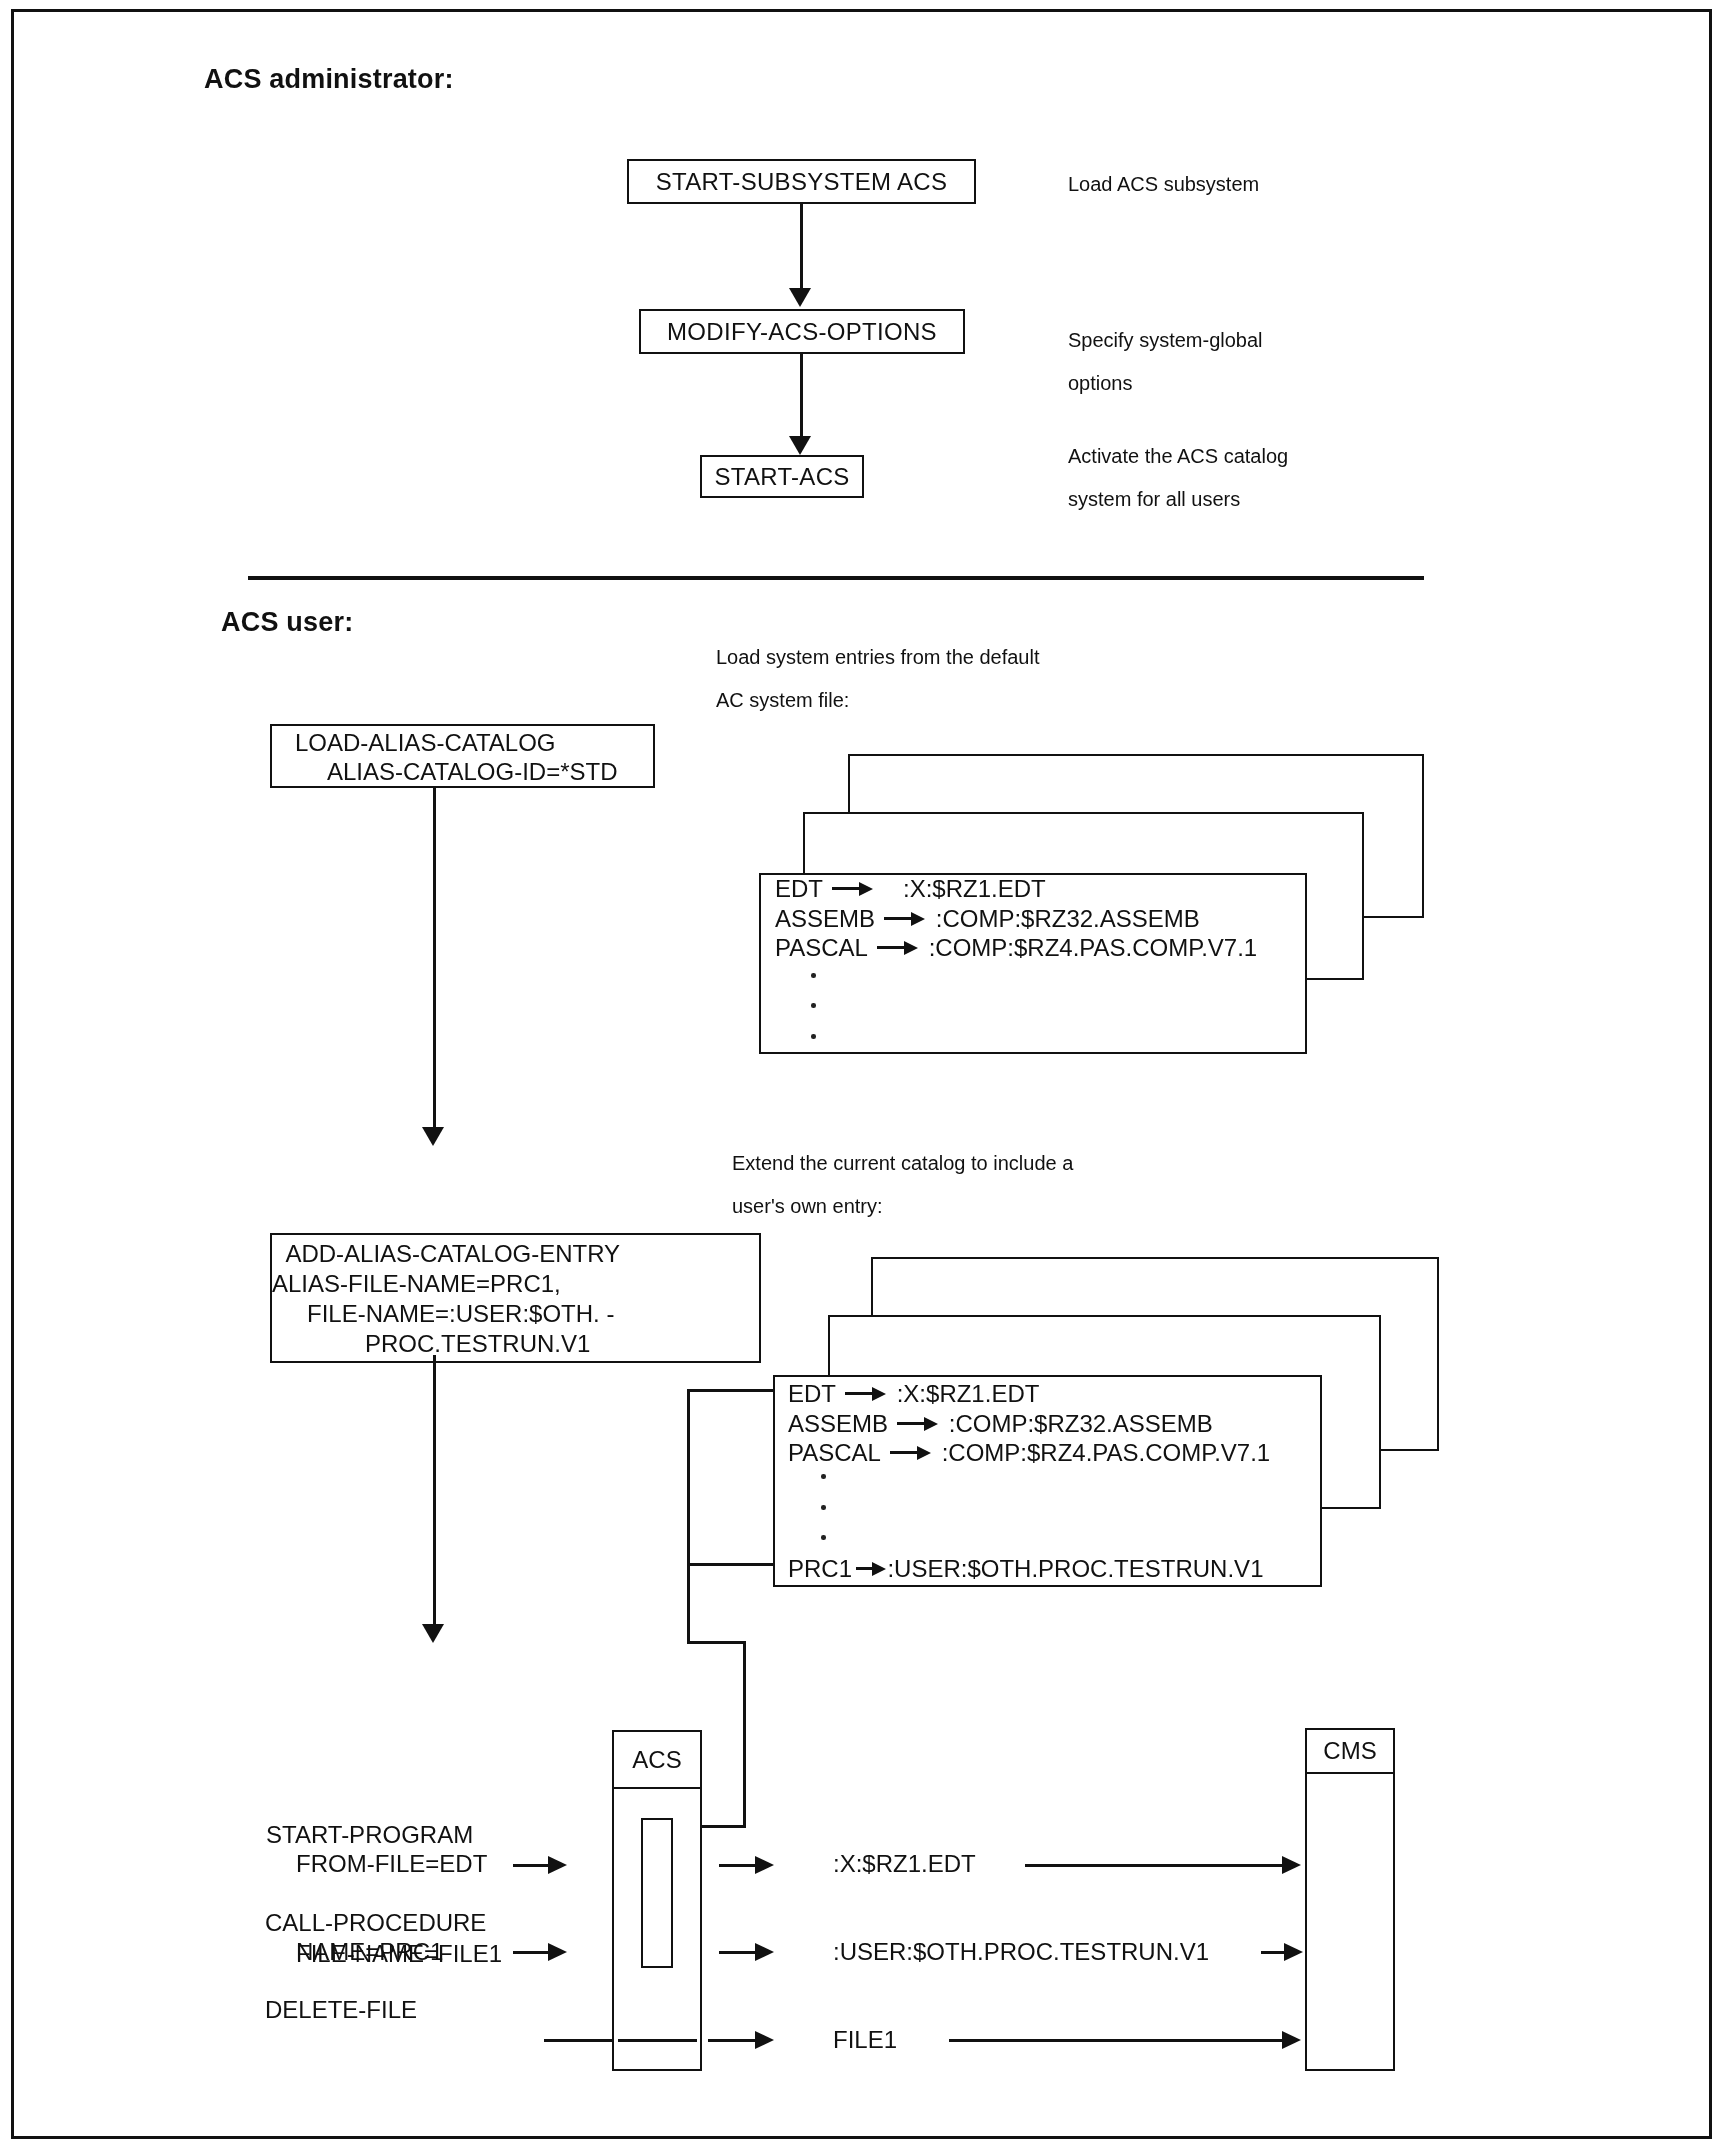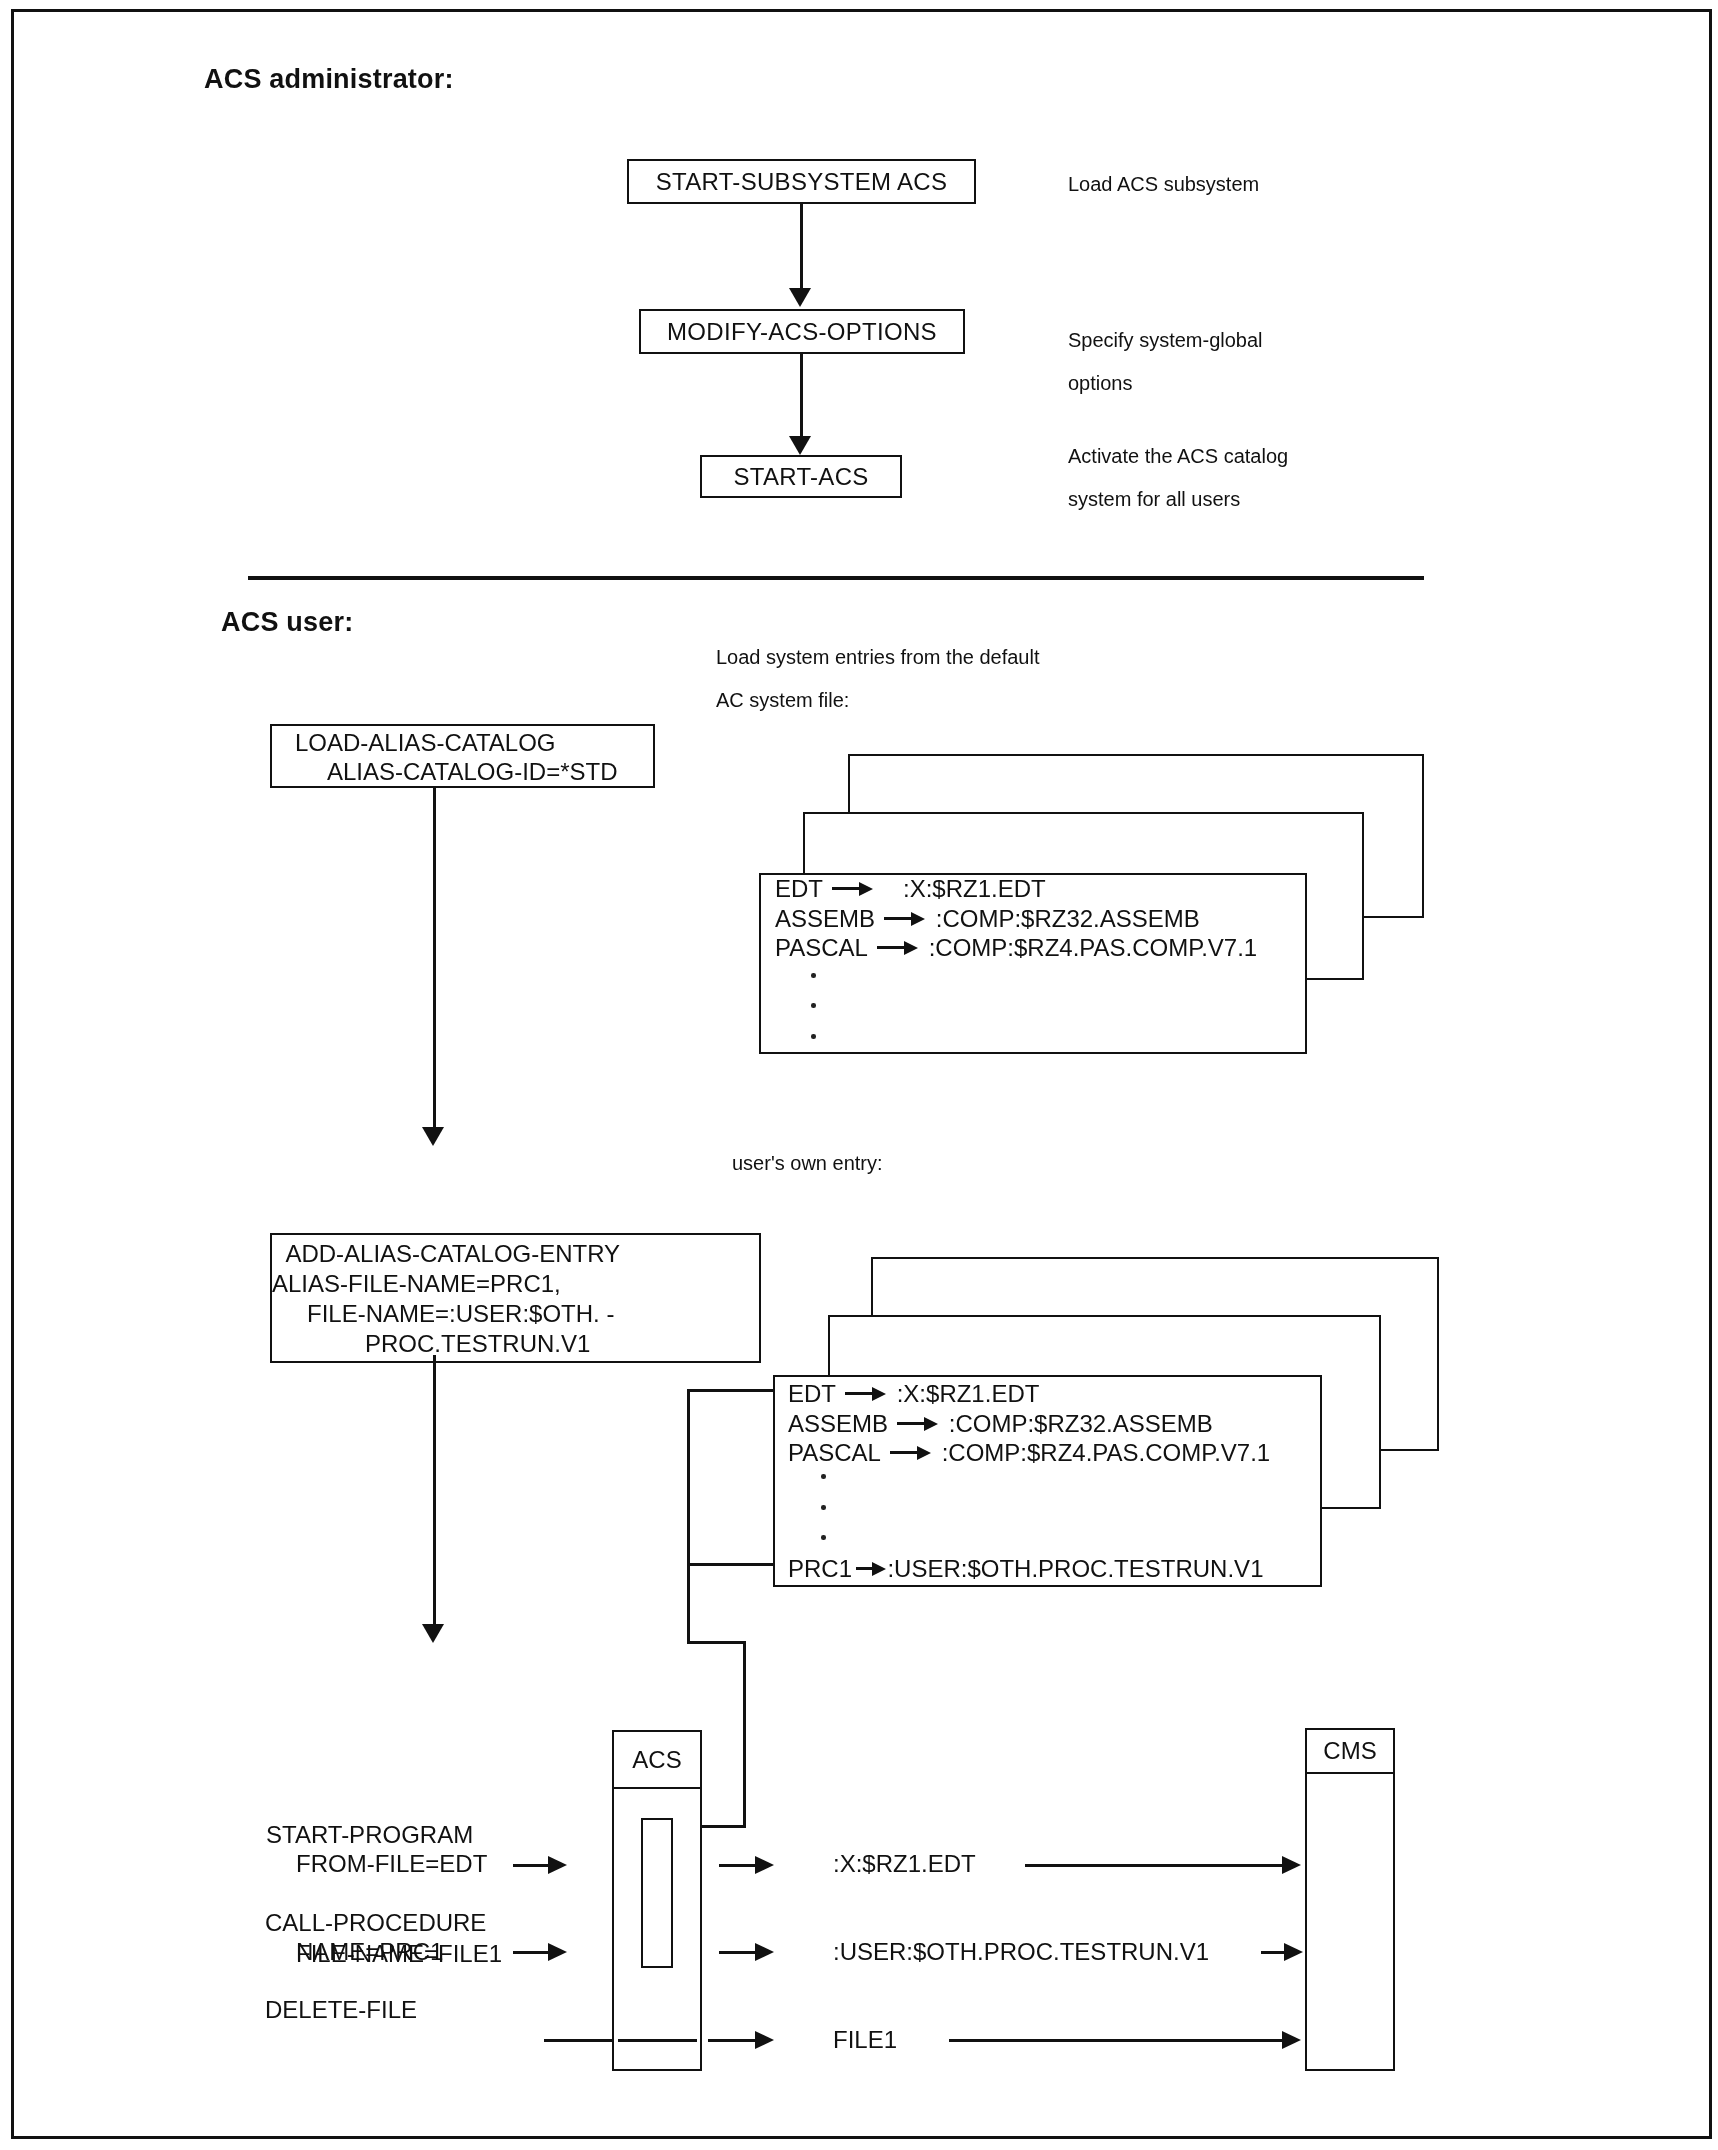--- a/index.html
+++ b/index.html
@@ -36,21 +36,21 @@
 </div>
 <div class="vline" style="left:800px;top:204px;height:84px;"></div>
 <div class="head-down" style="left:789px;top:288px;"></div>
 
 <div class="box cbox" style="left:639px;top:309px;width:326px;height:45px;">
   <span>MODIFY-ACS-OPTIONS</span>
 </div>
 <div class="vline" style="left:800px;top:354px;height:82px;"></div>
 <div class="head-down" style="left:789px;top:436px;"></div>
 
-<div class="box cbox" style="left:700px;top:455px;width:202px;height:43px;">
+<div class="box cbox" style="left:700px;top:455px;width:164px;height:43px;">
   <span>START-ACS</span>
 </div>
 
 <div class="note" style="left:1068px;top:163px;">
   <div>Load ACS subsystem</div>
 </div>
 <div class="note" style="left:1068px;top:319px;">
   <div>Specify system-global</div>
   <div>options</div>
 </div>
@@ -103,20 +103,21 @@
     </span>
   <span class="file">:COMP:$RZ4.PAS.COMP.V7.1</span>
 </div>
 <div>
   <div class="dot" style="left:811px;top:973px;"></div>
   <div class="dot" style="left:811px;top:1003px;"></div>
   <div class="dot" style="left:811px;top:1034px;"></div>
 </div>
 
 <div class="note" style="left:732px;top:1142px;">
+  <div>Extend the current catalog to include a</div>
   <div>user's own entry:</div>
 </div>
 
 <div class="box" style="left:270px;top:1225px;width:491px;height:130px;padding-top:3.6px;line-height:30px;margin-top:8px;">
   <div class="txt" style="position:static;line-height:30px;padding-left:13.4px;">ADD-ALIAS-CATALOG-ENTRY</div>
   <div class="txt" style="position:static;line-height:30px;">ALIAS-FILE-NAME=PRC1,</div>
   <div class="txt" style="position:static;line-height:30px;padding-left:35px;">FILE-NAME=:USER:$OTH. -</div>
   <div class="txt" style="position:static;line-height:30px;padding-left:93px;">PROC.TESTRUN.V1</div>
 </div>
 <div class="vline" style="left:433px;top:1355px;height:270px;"></div>

